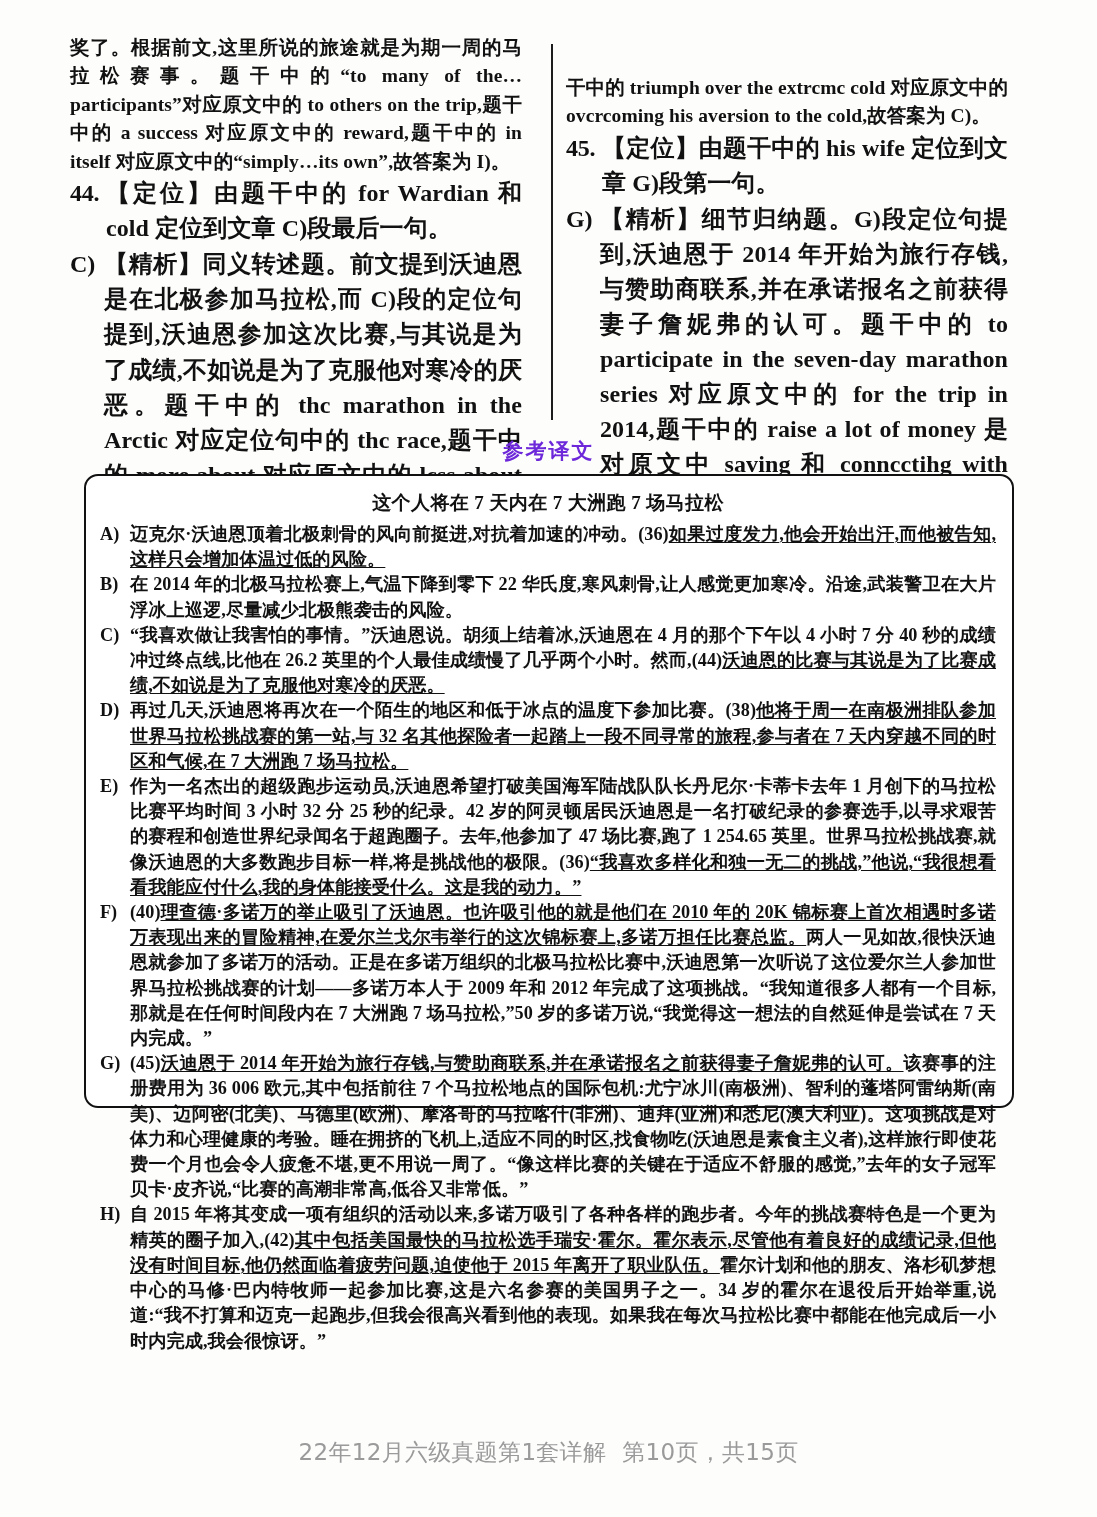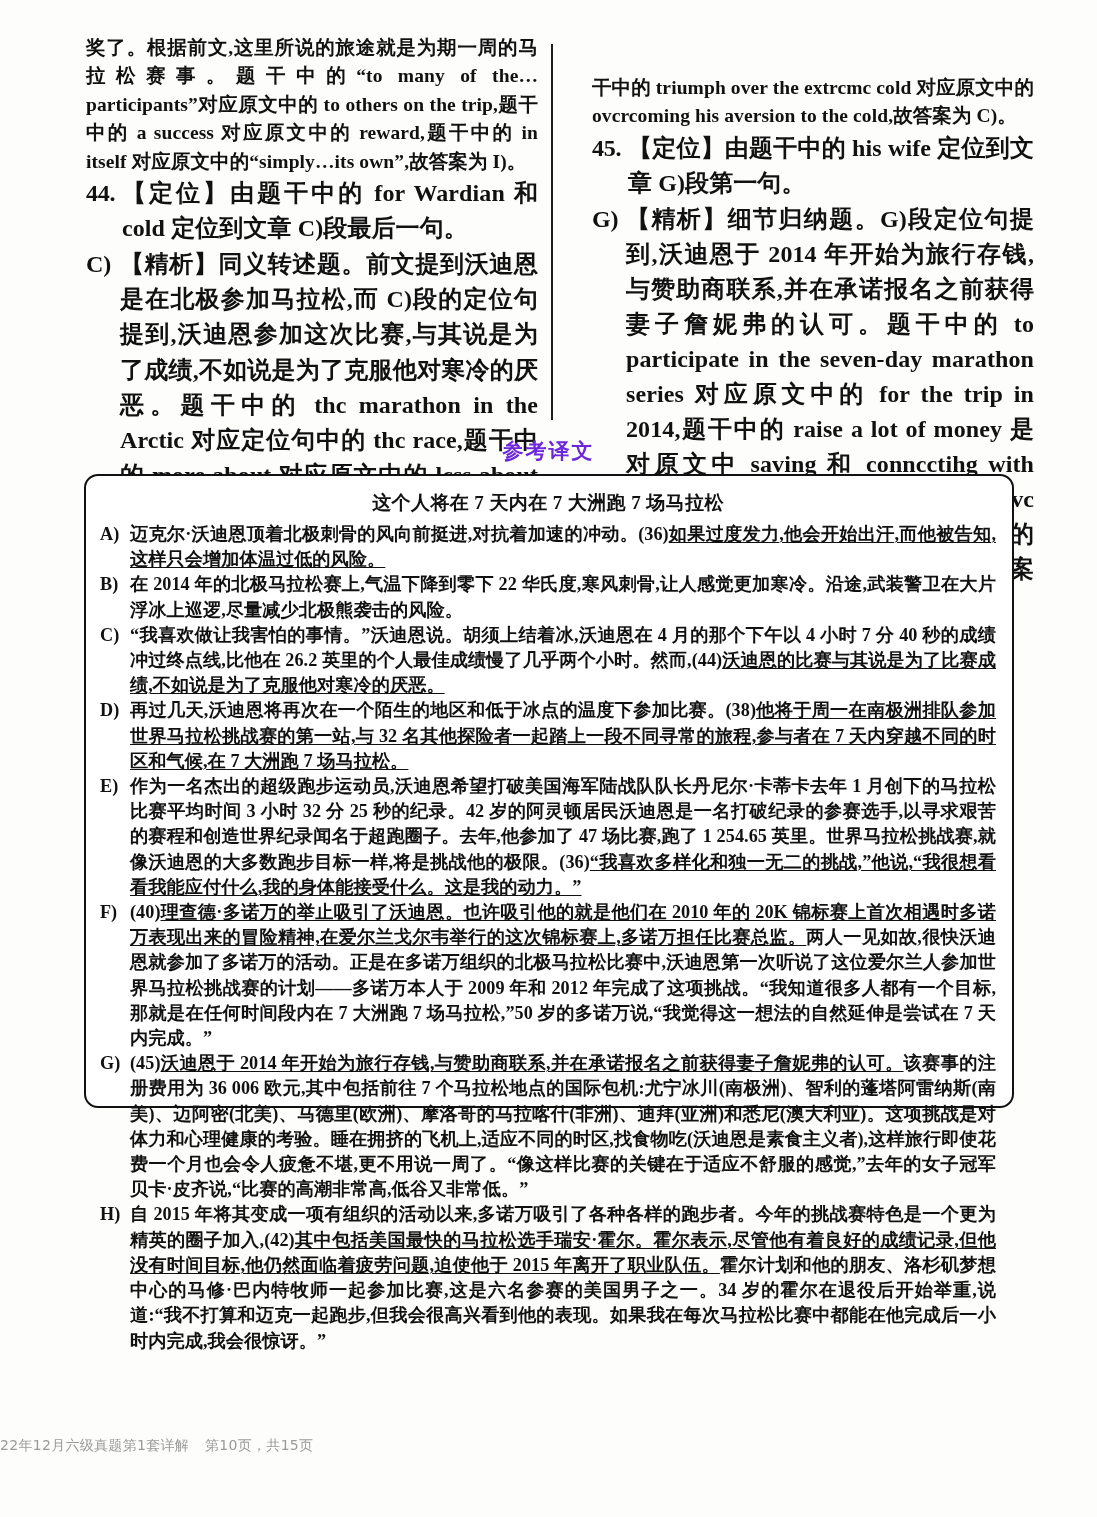--- a/index.html
+++ b/index.html
@@ -18,26 +18,26 @@
 
   .page {
     position: absolute;
     inset: 0;
     background: #fdfdfc;
   }
 
   
   .columns {
     position: absolute;
-    left: 86px;
+    left: 70px;
     top: 34px;
     width: 952px;
     height: 390px;
     display: flex;
-    gap: 12px;
+    gap: 2px;
   }
   .col {
     width: 468px;
     box-sizing: border-box;
   }
   .col.left { padding-right: 16px; }
   .col.right { padding-left: 26px; margin-top: 40px; }
 
   .col-divider {
     position: absolute;
@@ -135,22 +135,22 @@
     word-break: break-word;
   }
   .u { text-decoration: underline; text-underline-offset: 2px; text-decoration-thickness: 1.2px; }
 
   
   .footer {
     position: absolute;
     left: 0;
     right: 0;
     top: 1437px;
-    text-align: left;
-    font-size: 14px;
+    text-align: center;
+    font-size: 23px;
     color: #9a9a9a;
     font-family: "DejaVu Sans", "Liberation Sans", sans-serif;
     letter-spacing: 0.3px;
   }
   .footer .gap { display: inline-block; width: 16px; }
 </style>
 </head>
 <body>
 
 <div class="page">

